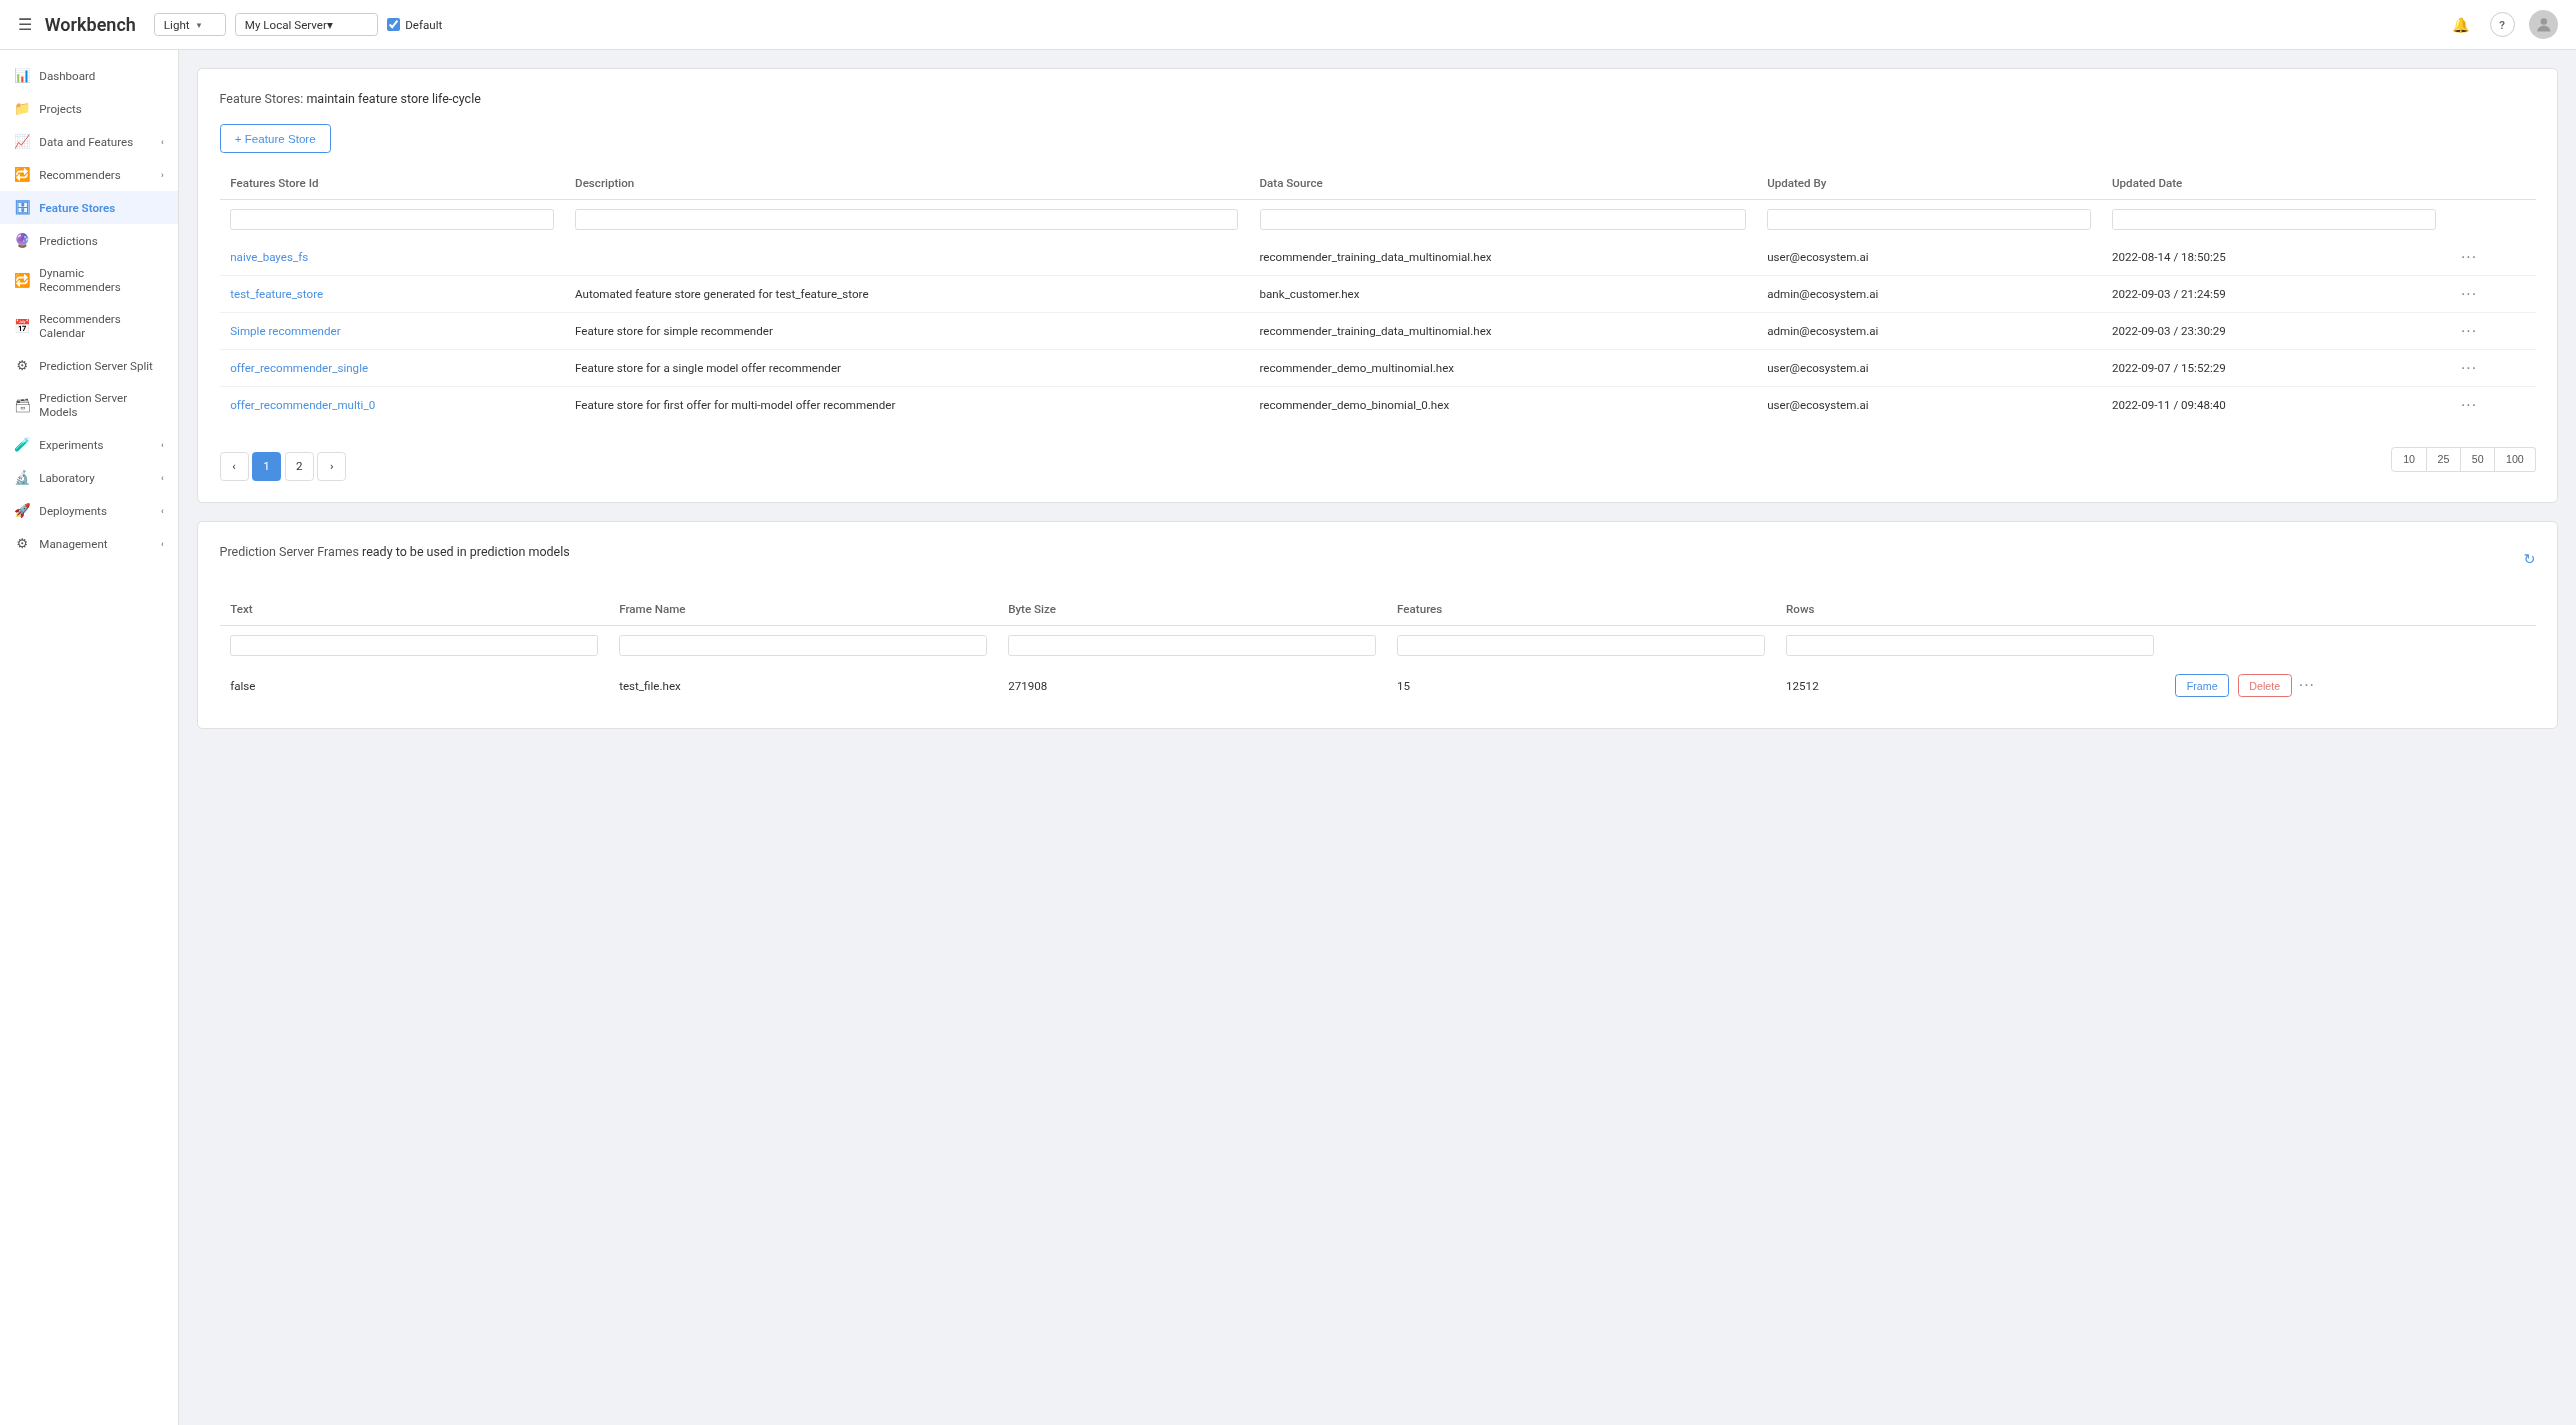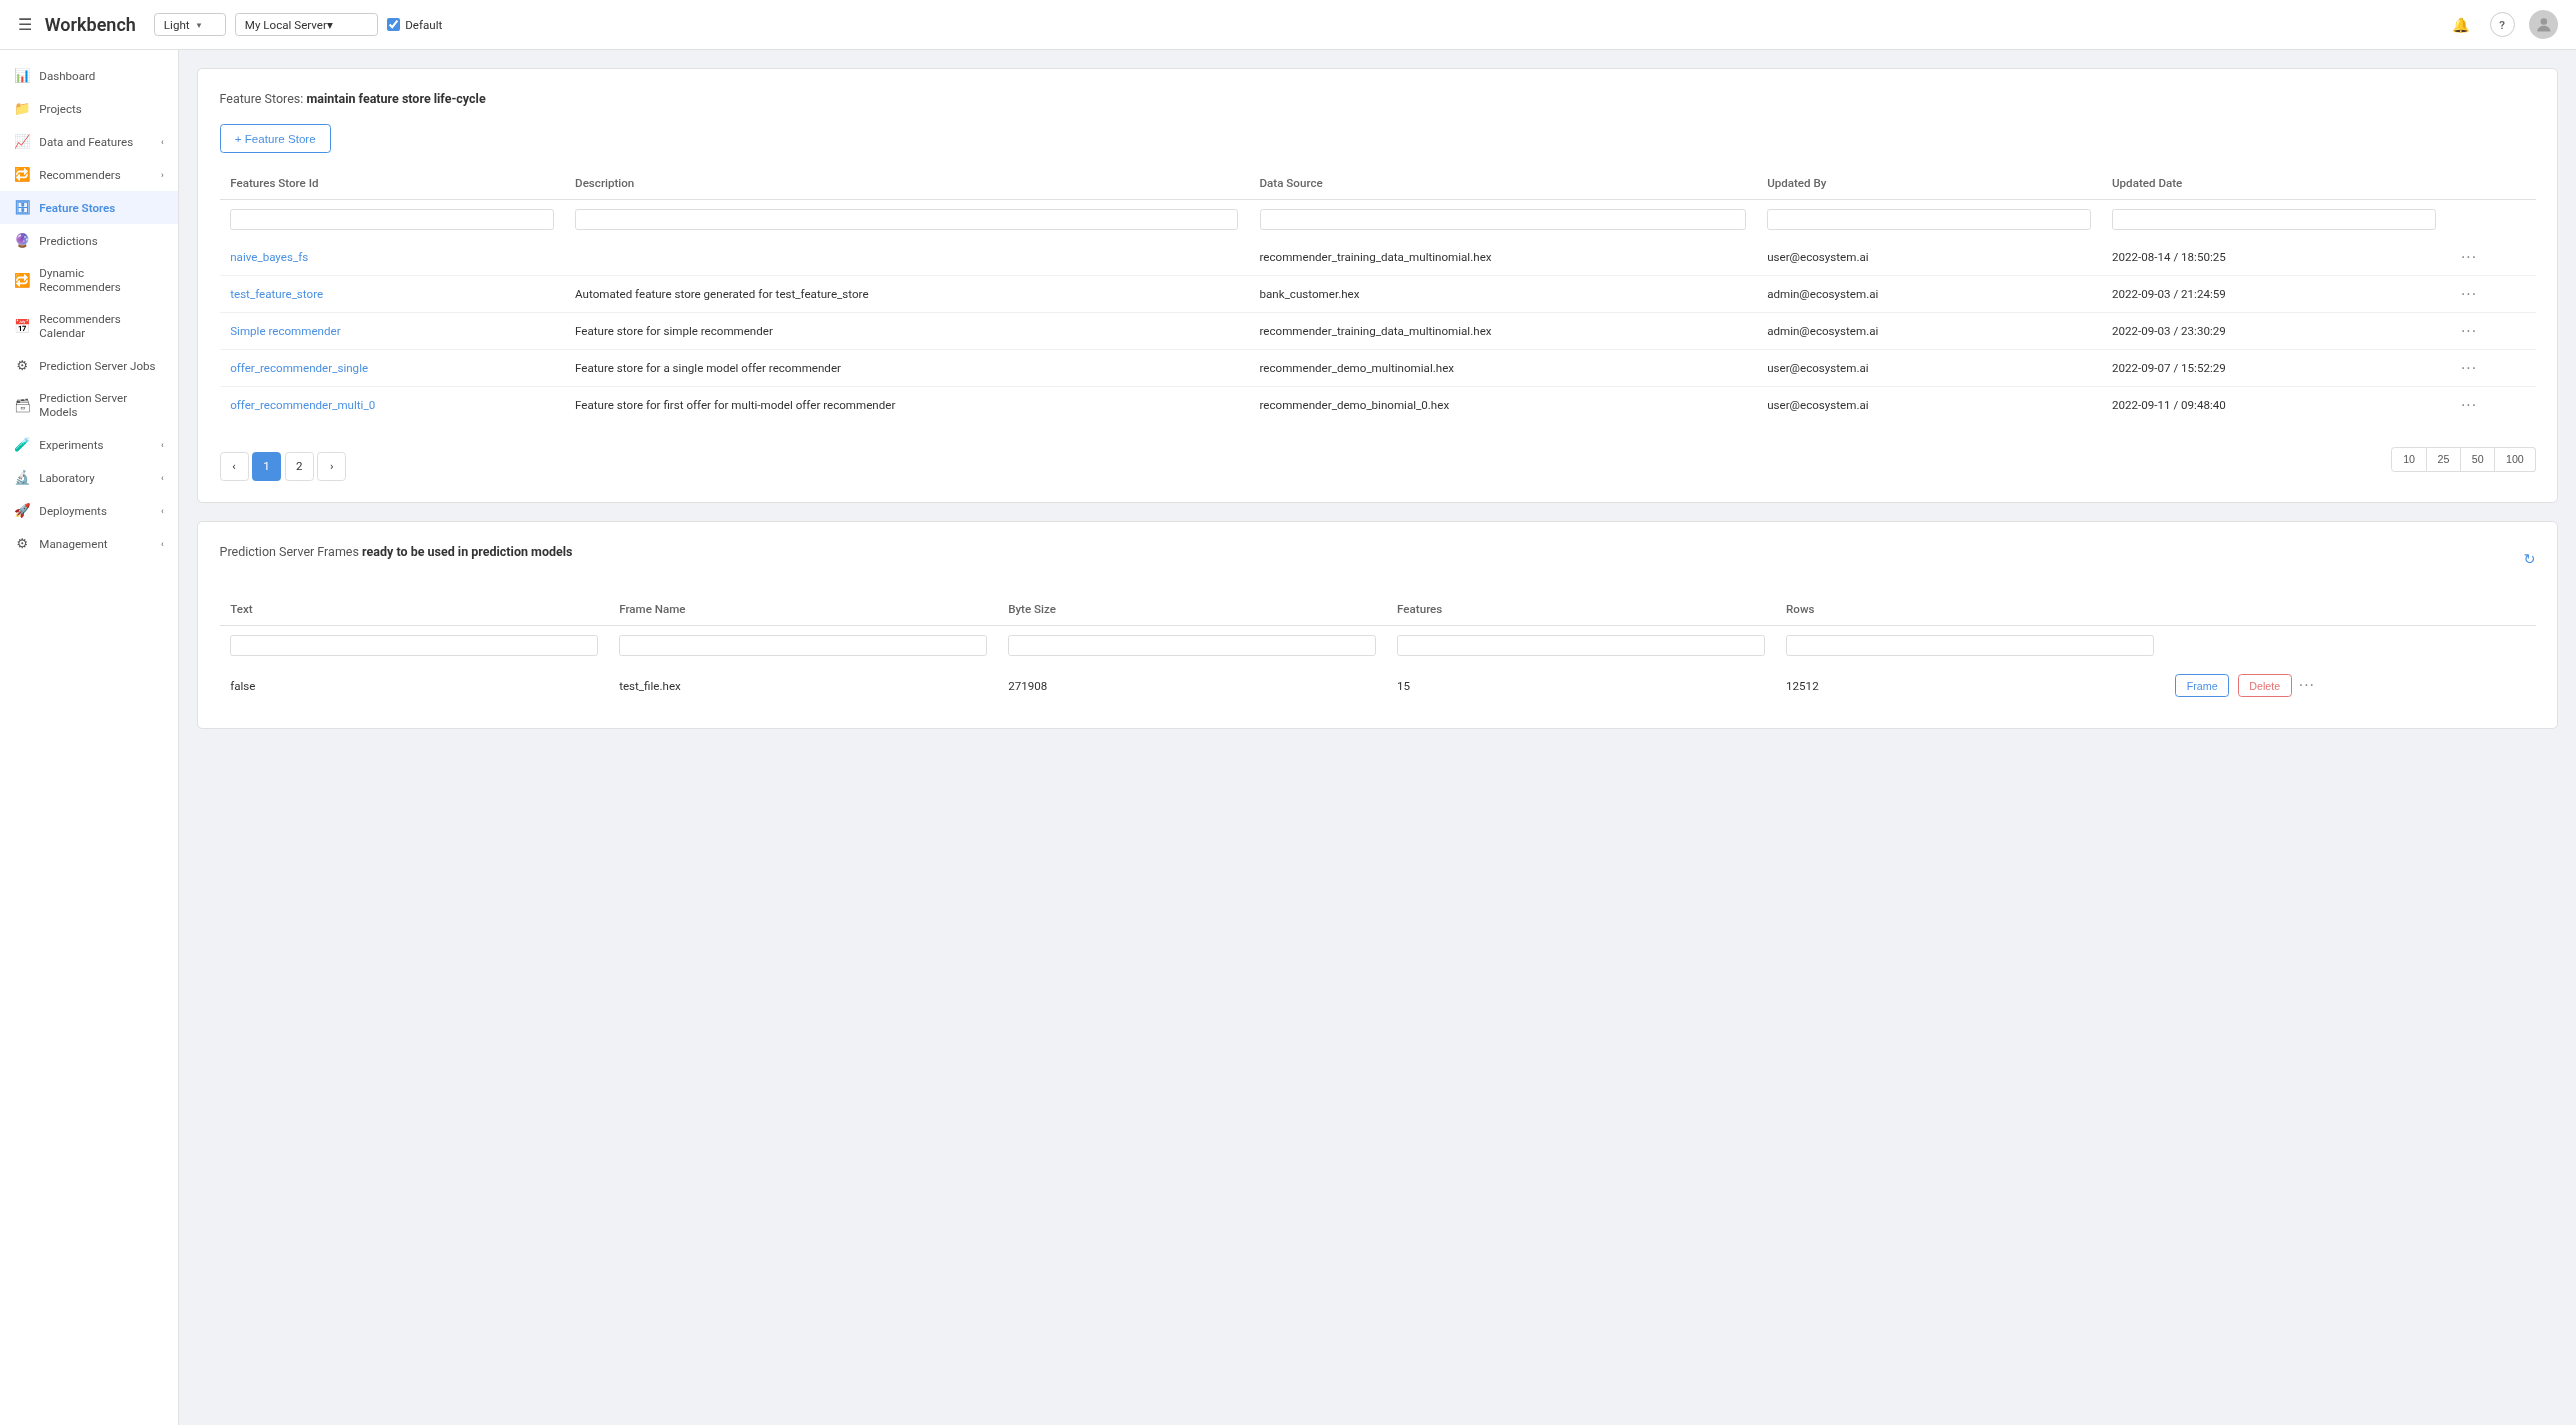--- a/index.html
+++ b/index.html
@@ -44,21 +44,21 @@
     .sidebar-item .chevron { margin-left: auto; font-size: 9px; }
     .sidebar-item .label { flex: 1; }
 
     
     .main { margin-left: 179px; padding: 18px; flex: 1; }
 
     
     .card { background: #fff; border-radius: 5.4px; border: 0.9px solid #e0e0e0; margin-bottom: 18px; padding: 21.5px; }
 
     .section-title { font-size: 12.5px; color: #555; margin-bottom: 18px; }
-    .section-title strong { color: #333; font-weight: 700; }
+    .section-title strong { color: #333; font-weight: 400; }
 
     
     .btn-primary {
       display: inline-flex; align-items: center; gap: 5.4px;
       background: #fff; border: 0.9px solid #4a90e2; color: #4a90e2;
       padding: 7.2px 14.3px; border-radius: 3.6px; cursor: pointer; font-size: 11.6px; font-weight: 500;
     }
 
     
     .table-wrap { overflow-x: auto; margin-top: 14.3px; }
@@ -171,21 +171,21 @@
       <span class="label">Dynamic Recommenders</span>
 
     </div>
       <div class="sidebar-item">
       <span class="icon">📅</span>
       <span class="label">Recommenders Calendar</span>
 
     </div>
       <div class="sidebar-item">
       <span class="icon">⚙</span>
-      <span class="label">Prediction Server Jobs</span>
+      <span class="label">Prediction Server Split</span>
 
     </div>
       <div class="sidebar-item">
       <span class="icon">🗃</span>
       <span class="label">Prediction Server Models</span>
 
     </div>
       <div class="sidebar-item">
       <span class="icon">🧪</span>
       <span class="label">Experiments</span>

